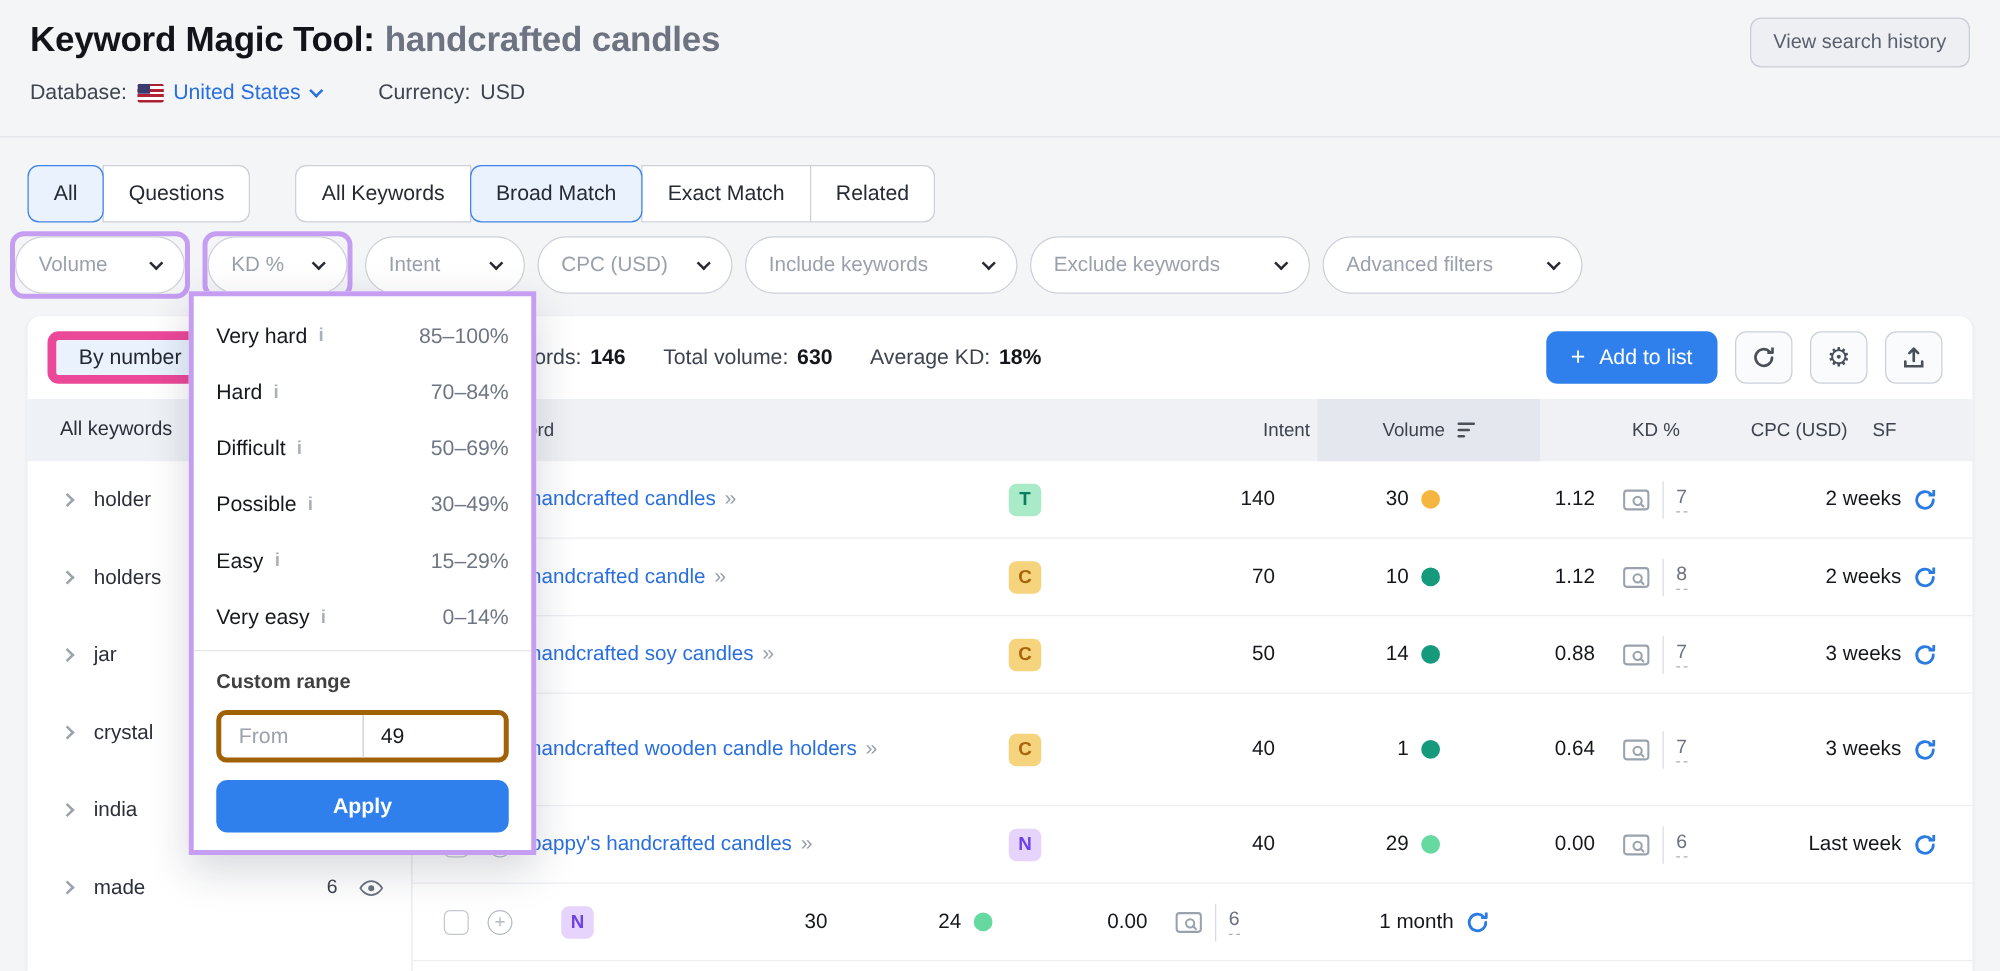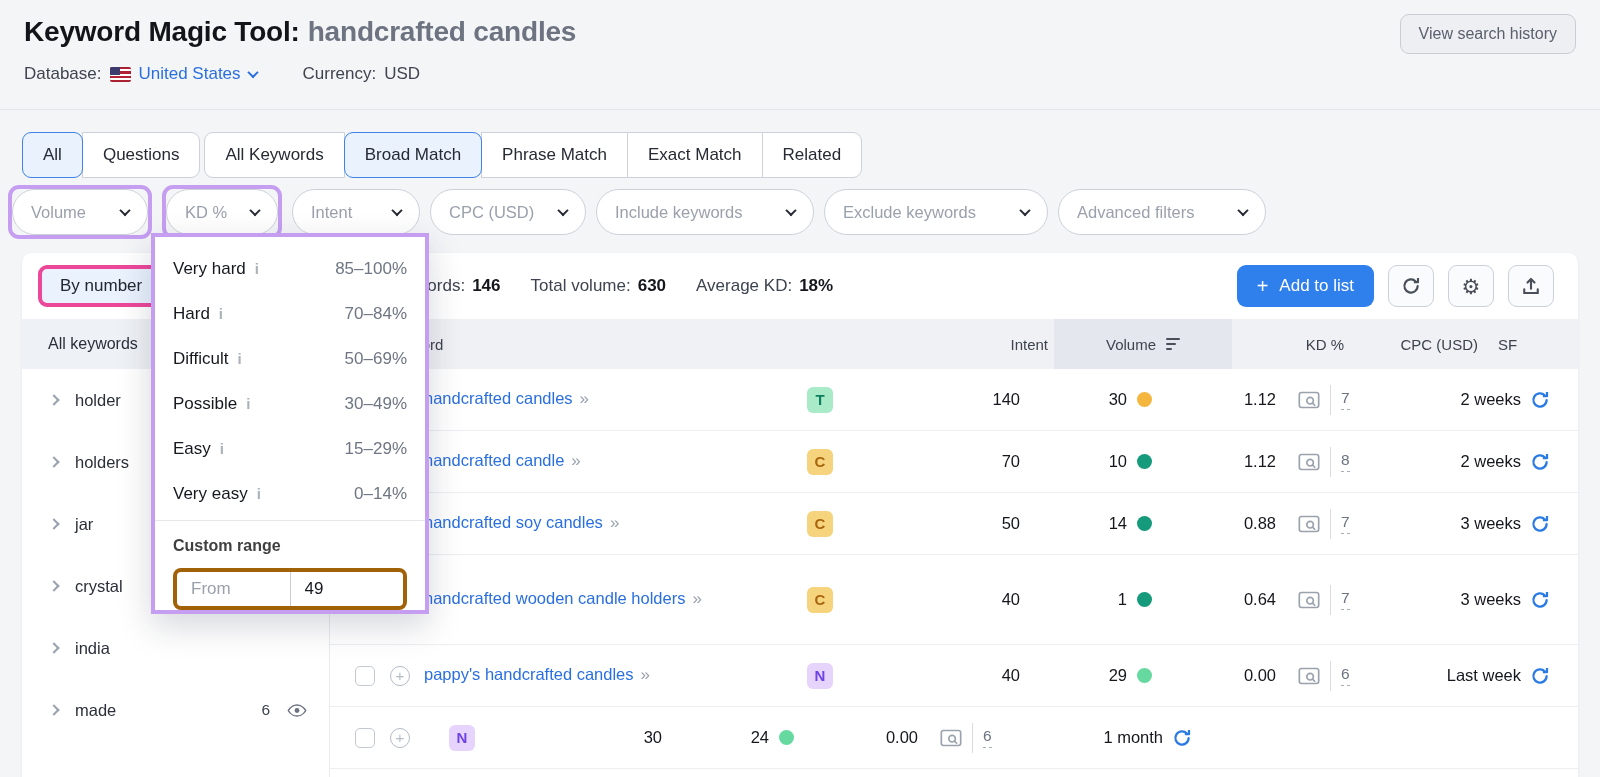--- a/index.html
+++ b/index.html
@@ -16,21 +16,21 @@
   .meta-item { display:flex; align-items:center; gap:8px; }
   .db-link { color:#2a6fe0; display:flex; align-items:center; gap:8px; cursor:pointer; }
   .flag { position:relative; width:21px; height:15px; border-radius:2px; overflow:hidden;
           background:repeating-linear-gradient(#b22234 0 2.2px, #ffffff 2.2px 4.3px); box-shadow:0 0 0 1px rgba(0,0,0,.08) inset; }
   .flag::before { content:""; position:absolute; left:0; top:0; width:10px; height:8px; background:#3c3b6e; }
   .chev { display:inline-block; width:8px; height:8px; border-right:2.4px solid currentColor; border-bottom:2.4px solid currentColor; transform:rotate(45deg) translate(-1px,-1px); }
   .chev-r { display:inline-block; width:8px; height:8px; border-right:2.4px solid #9aa2ae; border-bottom:2.4px solid #9aa2ae; transform:rotate(-45deg); }
   .btn-history { position:absolute; right:24px; top:14px; height:40px; padding:0 18px; font-size:16px;
     color:#595f6d; background:#edeff2; border:1px solid #c9cdd5; border-radius:9px; font-family:inherit; cursor:pointer; }
   
-  .tabs-row { display:flex; gap:4px; padding:22px 0 0 22px; align-items:flex-start; }
+  .tabs-row { display:flex; gap:36px; padding:22px 0 0 22px; align-items:flex-start; }
   .tab-group { display:flex; }
   .tab { height:46px; padding:0 20px; display:flex; align-items:center; font-size:17px; color:#262a33;
     background:#fff; border:1px solid #ccd1d9; margin-left:-1px; position:relative; cursor:pointer; font-family:inherit; }
   .tab:first-child { margin-left:0; border-radius:9px 0 0 9px; }
   .tab:last-child { border-radius:0 9px 9px 0; }
   .tab.only { border-radius:9px; }
   .tab.sel { background:#e9f2fd; border-color:#3f83e8; z-index:2; border-radius:9px; }
   .beta { background:#fa5a35; color:#fff; font-size:12px; font-weight:700; border-radius:10px; padding:3px 9px; margin-left:10px; }
   .tab .t-chev { margin-left:14px; color:#262a33; }
   .lang-label { color:#9aa1ac; }
@@ -39,21 +39,21 @@
   .pill { height:46px; border:1px solid #ccd1d9; border-radius:23px; background:#fff; display:flex; align-items:center;
     justify-content:space-between; padding:0 18px; font-size:16.5px; color:#9aa1ac; cursor:pointer; font-family:inherit; }
   .pill .chev { color:#262a33; }
   .hl { border:4px solid #c59ef2; border-radius:11px; }
   .w-volume { width:136px; } .w-kd { width:112px; } .w-intent { width:128px; } .w-cpc { width:156px; }
   .w-include { width:218px; } .w-exclude { width:224px; } .w-advanced { width:208px; }
   
   .panel { position:absolute; left:22px; right:22px; top:253px; bottom:0; background:#fff;
     border-radius:10px 10px 0 0; box-shadow:0 1px 3px rgba(20,30,50,.07); }
   .toolbar { position:relative; height:66px; display:flex; align-items:center; padding:0 24px 0 16px; }
-  .btn-bynum { height:42px; padding:0 18px; border:4px solid #ec4899; background:#e9f2fd; border-radius:9px;
+  .btn-bynum { height:42px; padding:0 18px; border:7px solid #ec4899; background:#e9f2fd; border-radius:9px;
     font-size:17px; color:#23272f; white-space:nowrap; font-family:inherit; cursor:pointer; }
   .stats { position:absolute; left:343px; top:0; height:66px; display:flex; align-items:center; gap:30px;
     font-size:17px; color:#3d4450; white-space:nowrap; }
   .stat b { color:#15171c; margin-left:7px; }
   .actions { margin-left:auto; display:flex; gap:14px; align-items:center; }
   .btn-add { height:42px; background:#2f80ed; color:#fff; border:none; border-radius:9px; padding:0 20px;
     font-size:17px; display:flex; gap:11px; align-items:center; font-family:inherit; cursor:pointer; }
   .btn-add .plus { font-size:20px; font-weight:400; line-height:1; }
   .icon-btn { width:46px; height:42px; border:1px solid #ccd1d9; border-radius:9px; background:#fafbfc;
     display:flex; align-items:center; justify-content:center; color:#4a5059; cursor:pointer; }
@@ -154,21 +154,20 @@
   </div>
 
   <div class="tabs-row">
     <div class="tab-group">
       <button class="tab sel">All</button>
       <button class="tab">Questions</button>
     </div>
     <div class="tab-group">
       <button class="tab">All Keywords</button>
       <button class="tab sel">Broad Match</button>
-      <button class="tab">Phrase Match</button>
       <button class="tab">Exact Match</button>
       <button class="tab">Related</button>
     </div>
   </div>
 
   <div class="filters-row">
     <div class="hl">
       <button class="pill w-volume">
         <span>Volume</span>
         <span class="chev"></span>
@@ -570,15 +569,16 @@
         <span class="rng">0–14%</span>
       </div>
     </div>
     <div class="kd-sep"></div>
     <div class="cr-title">Custom range</div>
     <div class="cr-inputs">
       <input type="text" placeholder="From" style="">
       <span class="cr-divider"></span>
       <input type="text" value="49" style="">
     </div>
+    <button class="btn-apply">Apply</button>
   </div>
 
 </div>
 
 </body></html>

